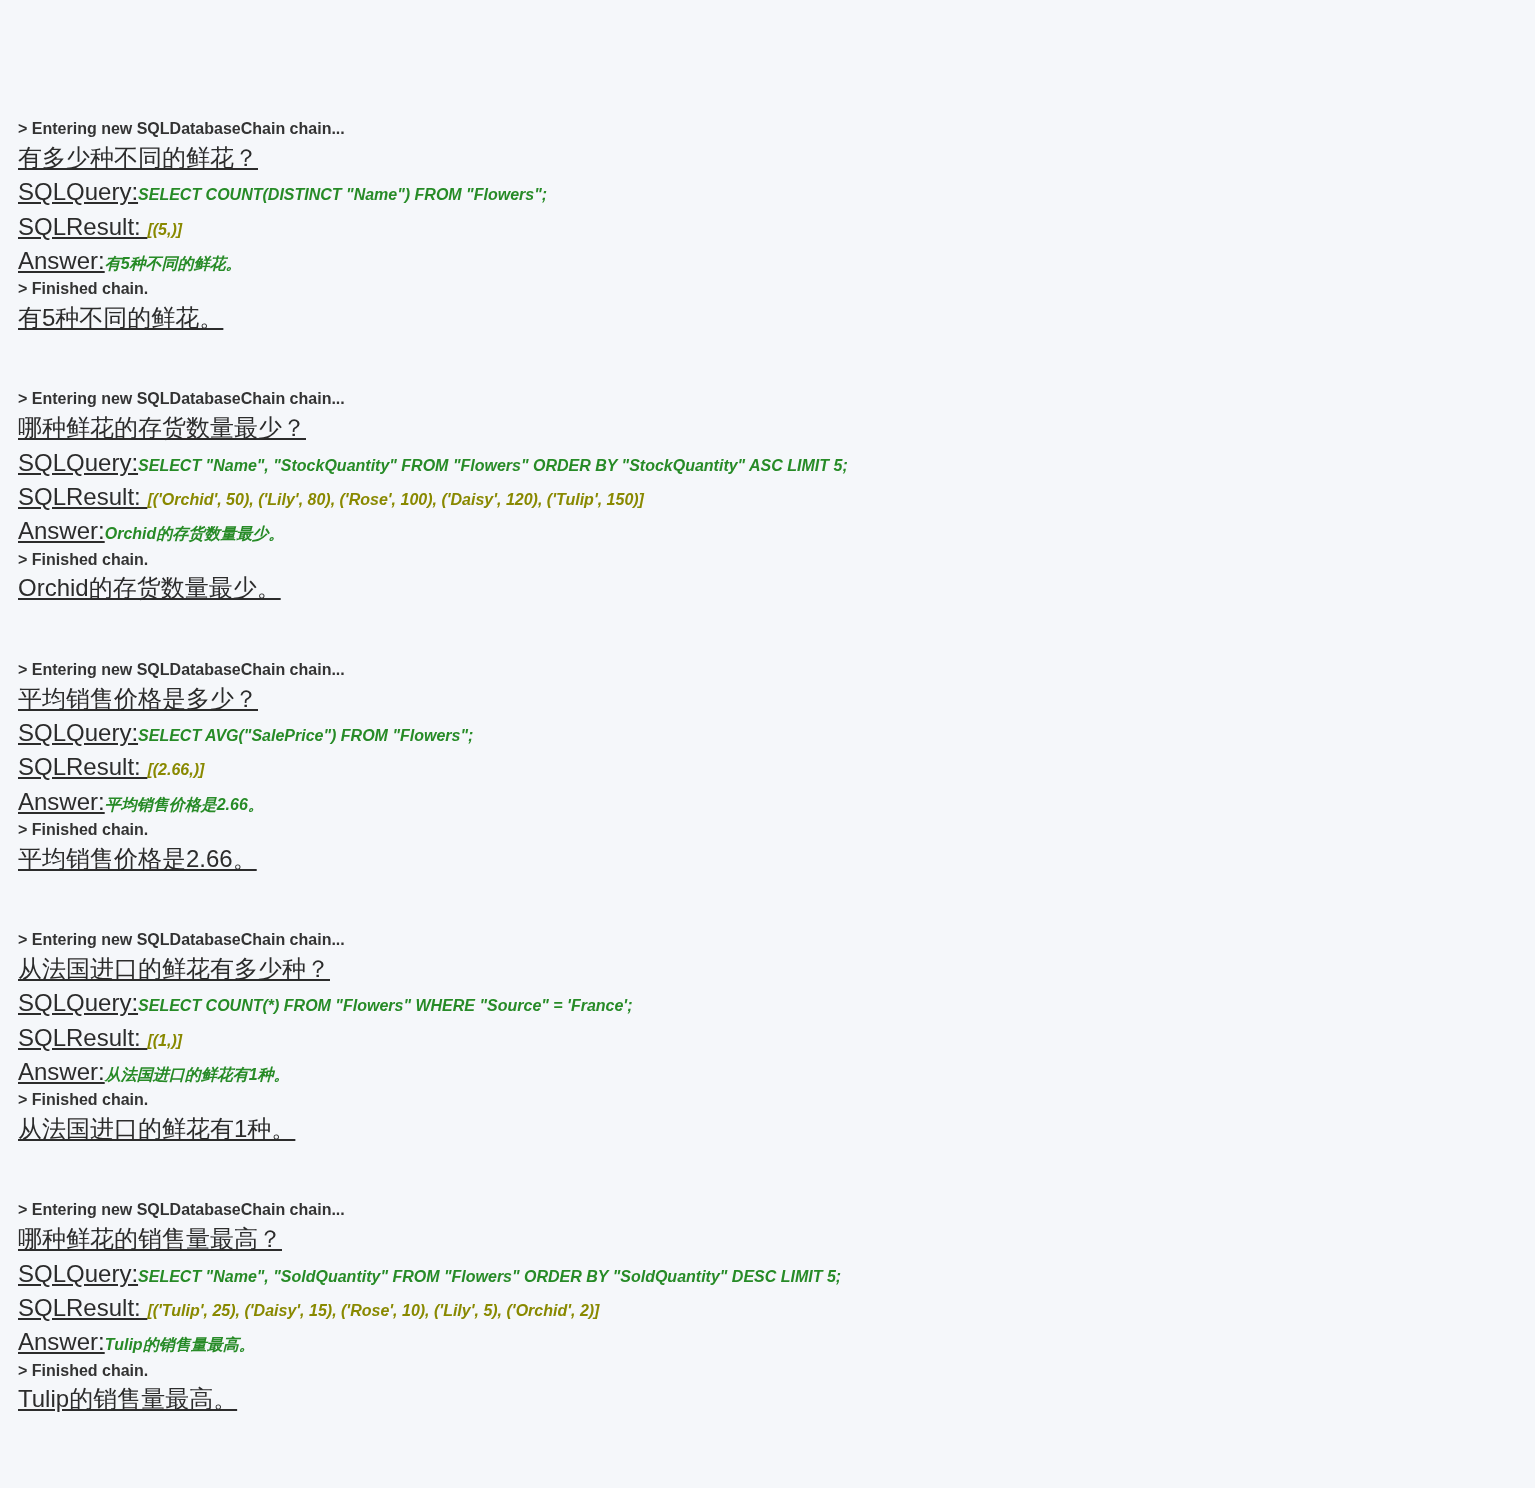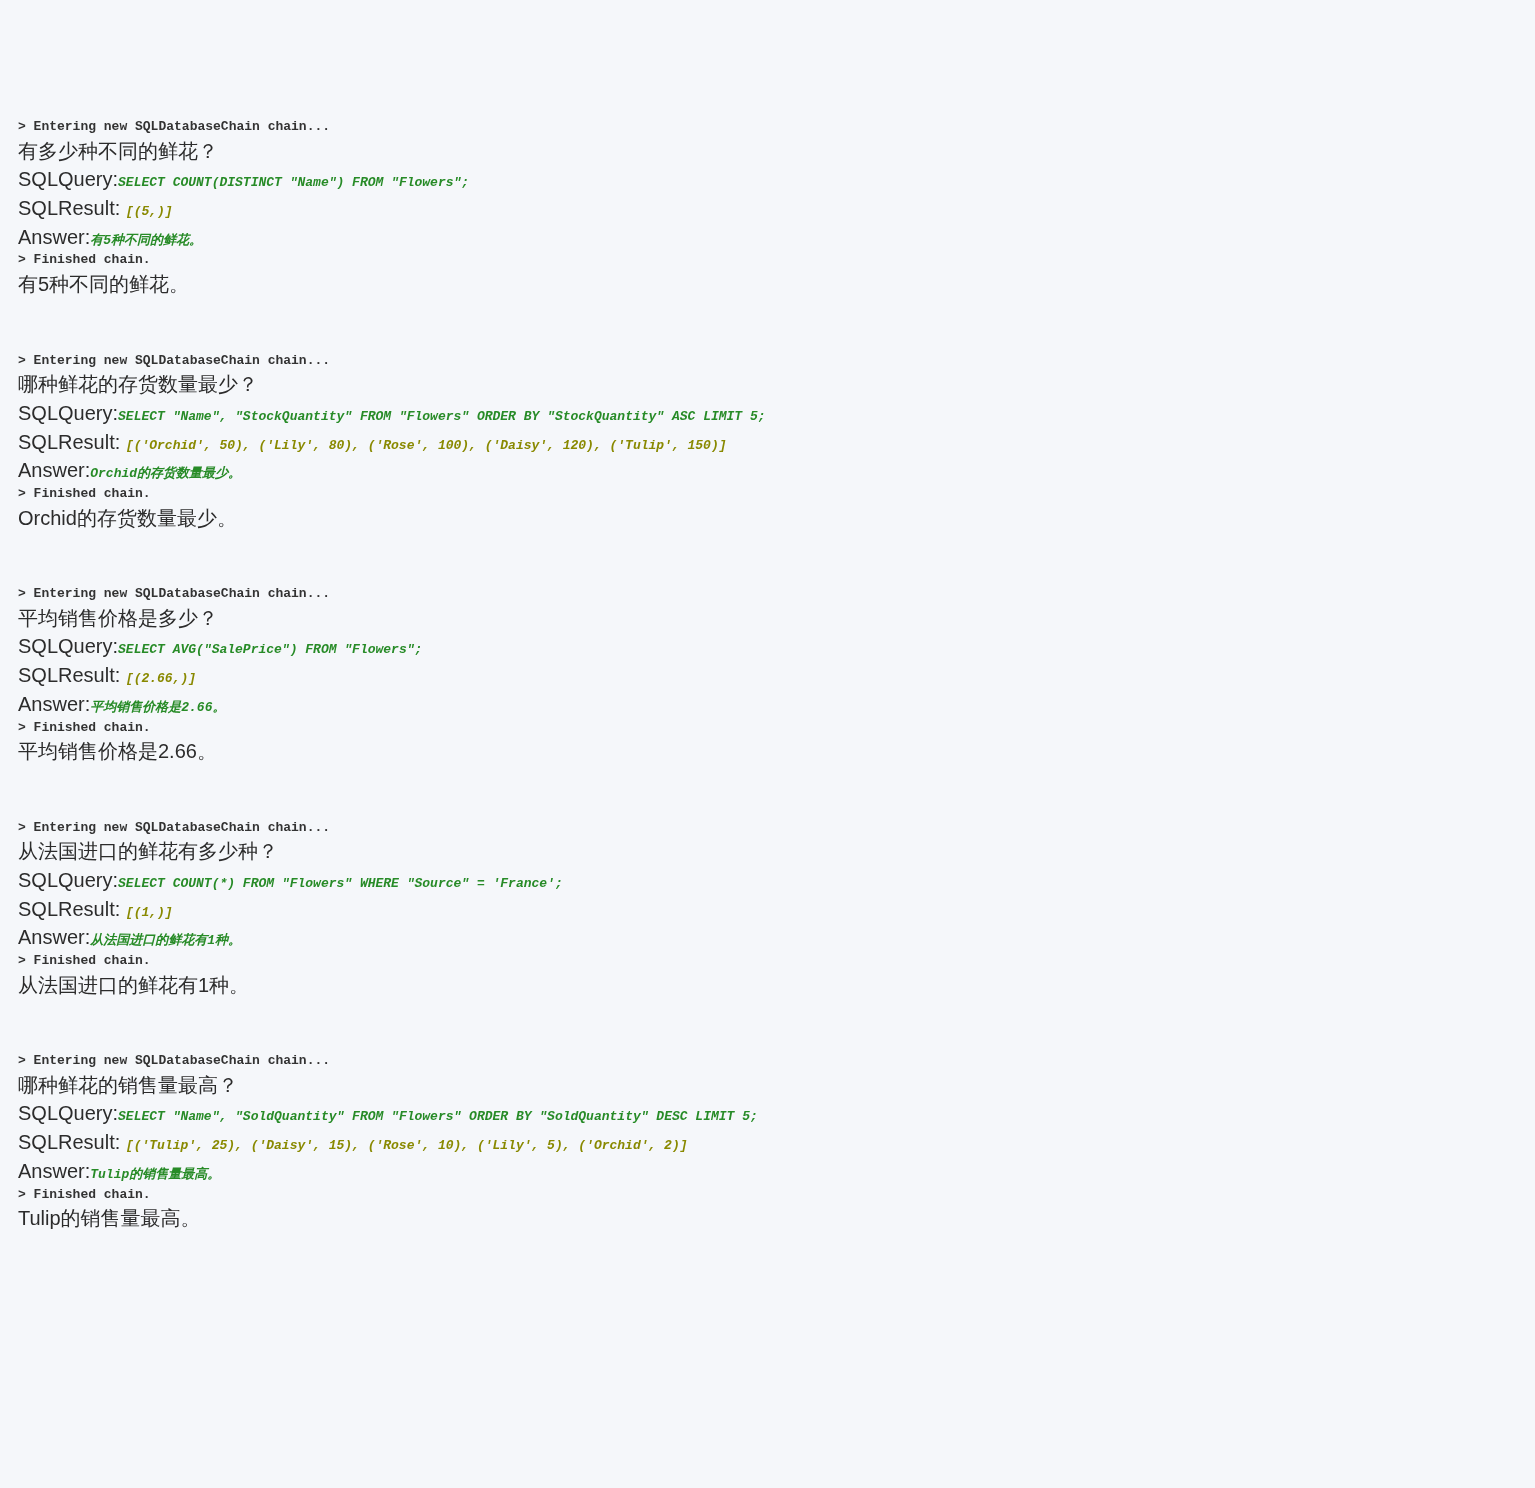--- a/index.html
+++ b/index.html
@@ -28,31 +28,32 @@
     margin-bottom: 28px;
   }
   .block:last-child {
     margin-bottom: 0;
   }
   .line {
     display: block;
   }
   .plain {
     font-family: -apple-system, BlinkMacSystemFont, "Segoe UI", Arial, sans-serif;
-    font-size: 20px;
+    font-size: 24px;
     color: #2c2c2c;
+    text-decoration: underline;
   }
   .mixed {
     font-family: -apple-system, BlinkMacSystemFont, "Segoe UI", Arial, sans-serif;
     font-size: 18px;
     color: #2c2c2c;
   }
   .mono {
-    font-family: Liberation Mono, monospace;
-    font-size: 13px;
+    font-family: Liberation Sans, sans-serif;
+    font-size: 16px;
   }
 </style>
 </head>
 <body>
 
 
 
 <div id="container"><div class="block"><span class="line mono bold">&gt; Entering new SQLDatabaseChain chain...</span><span class="line plain">有多少种不同的鲜花？</span><span class="line mixed"><span class="plain">SQLQuery:</span><span class="mono bold italic green">SELECT COUNT(DISTINCT "Name") FROM "Flowers";</span></span><span class="line mixed"><span class="plain">SQLResult: </span><span class="mono bold italic olive">[(5,)]</span></span><span class="line mixed"><span class="plain">Answer:</span><span class="mono bold italic green">有5种不同的鲜花。</span></span><span class="line mono bold">&gt; Finished chain.</span><span class="line plain">有5种不同的鲜花。</span><span class="line">&nbsp;</span></div><div class="block"><span class="line mono bold">&gt; Entering new SQLDatabaseChain chain...</span><span class="line plain">哪种鲜花的存货数量最少？</span><span class="line mixed"><span class="plain">SQLQuery:</span><span class="mono bold italic green">SELECT "Name", "StockQuantity" FROM "Flowers" ORDER BY "StockQuantity" ASC LIMIT 5;</span></span><span class="line mixed"><span class="plain">SQLResult: </span><span class="mono bold italic olive">[('Orchid', 50), ('Lily', 80), ('Rose', 100), ('Daisy', 120), ('Tulip', 150)]</span></span><span class="line mixed"><span class="plain">Answer:</span><span class="mono bold italic green">Orchid的存货数量最少。</span></span><span class="line mono bold">&gt; Finished chain.</span><span class="line plain">Orchid的存货数量最少。</span><span class="line">&nbsp;</span></div><div class="block"><span class="line mono bold">&gt; Entering new SQLDatabaseChain chain...</span><span class="line plain">平均销售价格是多少？</span><span class="line mixed"><span class="plain">SQLQuery:</span><span class="mono bold italic green">SELECT AVG("SalePrice") FROM "Flowers";</span></span><span class="line mixed"><span class="plain">SQLResult: </span><span class="mono bold italic olive">[(2.66,)]</span></span><span class="line mixed"><span class="plain">Answer:</span><span class="mono bold italic green">平均销售价格是2.66。</span></span><span class="line mono bold">&gt; Finished chain.</span><span class="line plain">平均销售价格是2.66。</span><span class="line">&nbsp;</span></div><div class="block"><span class="line mono bold">&gt; Entering new SQLDatabaseChain chain...</span><span class="line plain">从法国进口的鲜花有多少种？</span><span class="line mixed"><span class="plain">SQLQuery:</span><span class="mono bold italic green">SELECT COUNT(*) FROM "Flowers" WHERE "Source" = 'France';</span></span><span class="line mixed"><span class="plain">SQLResult: </span><span class="mono bold italic olive">[(1,)]</span></span><span class="line mixed"><span class="plain">Answer:</span><span class="mono bold italic green">从法国进口的鲜花有1种。</span></span><span class="line mono bold">&gt; Finished chain.</span><span class="line plain">从法国进口的鲜花有1种。</span><span class="line">&nbsp;</span></div><div class="block"><span class="line mono bold">&gt; Entering new SQLDatabaseChain chain...</span><span class="line plain">哪种鲜花的销售量最高？</span><span class="line mixed"><span class="plain">SQLQuery:</span><span class="mono bold italic green">SELECT "Name", "SoldQuantity" FROM "Flowers" ORDER BY "SoldQuantity" DESC LIMIT 5;</span></span><span class="line mixed"><span class="plain">SQLResult: </span><span class="mono bold italic olive">[('Tulip', 25), ('Daisy', 15), ('Rose', 10), ('Lily', 5), ('Orchid', 2)]</span></span><span class="line mixed"><span class="plain">Answer:</span><span class="mono bold italic green">Tulip的销售量最高。</span></span><span class="line mono bold">&gt; Finished chain.</span><span class="line plain">Tulip的销售量最高。</span><span class="line">&nbsp;</span></div></div>
 
 

